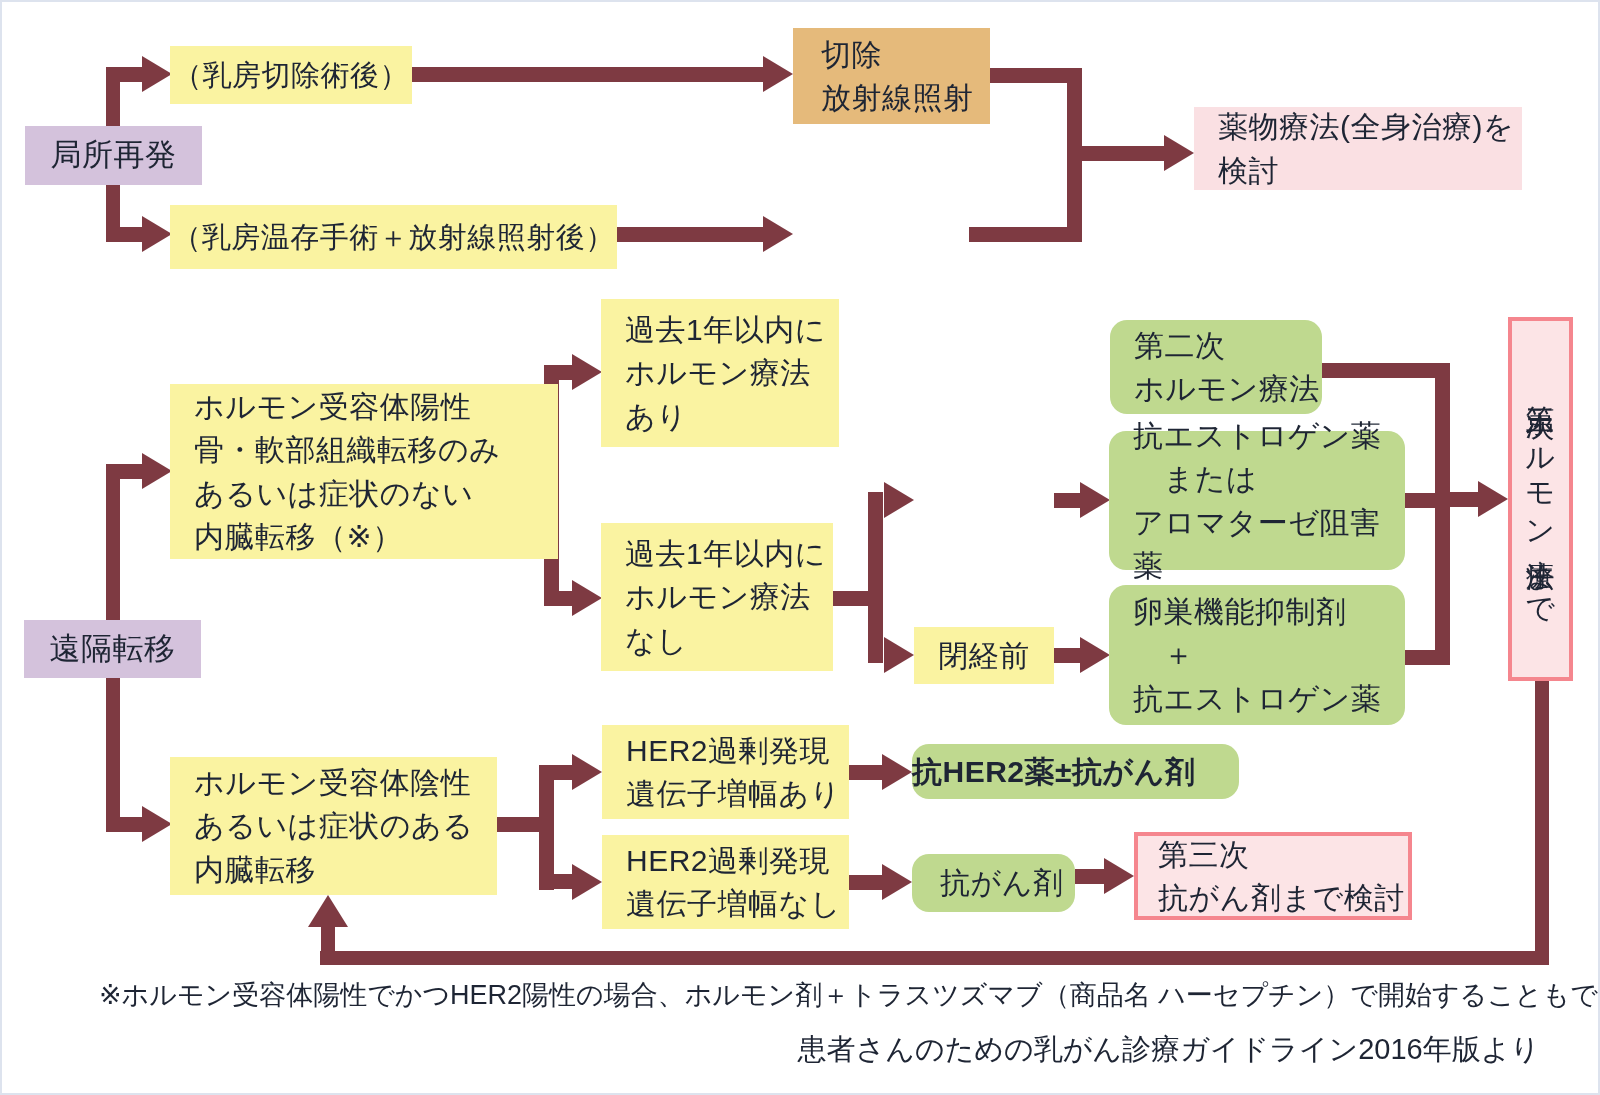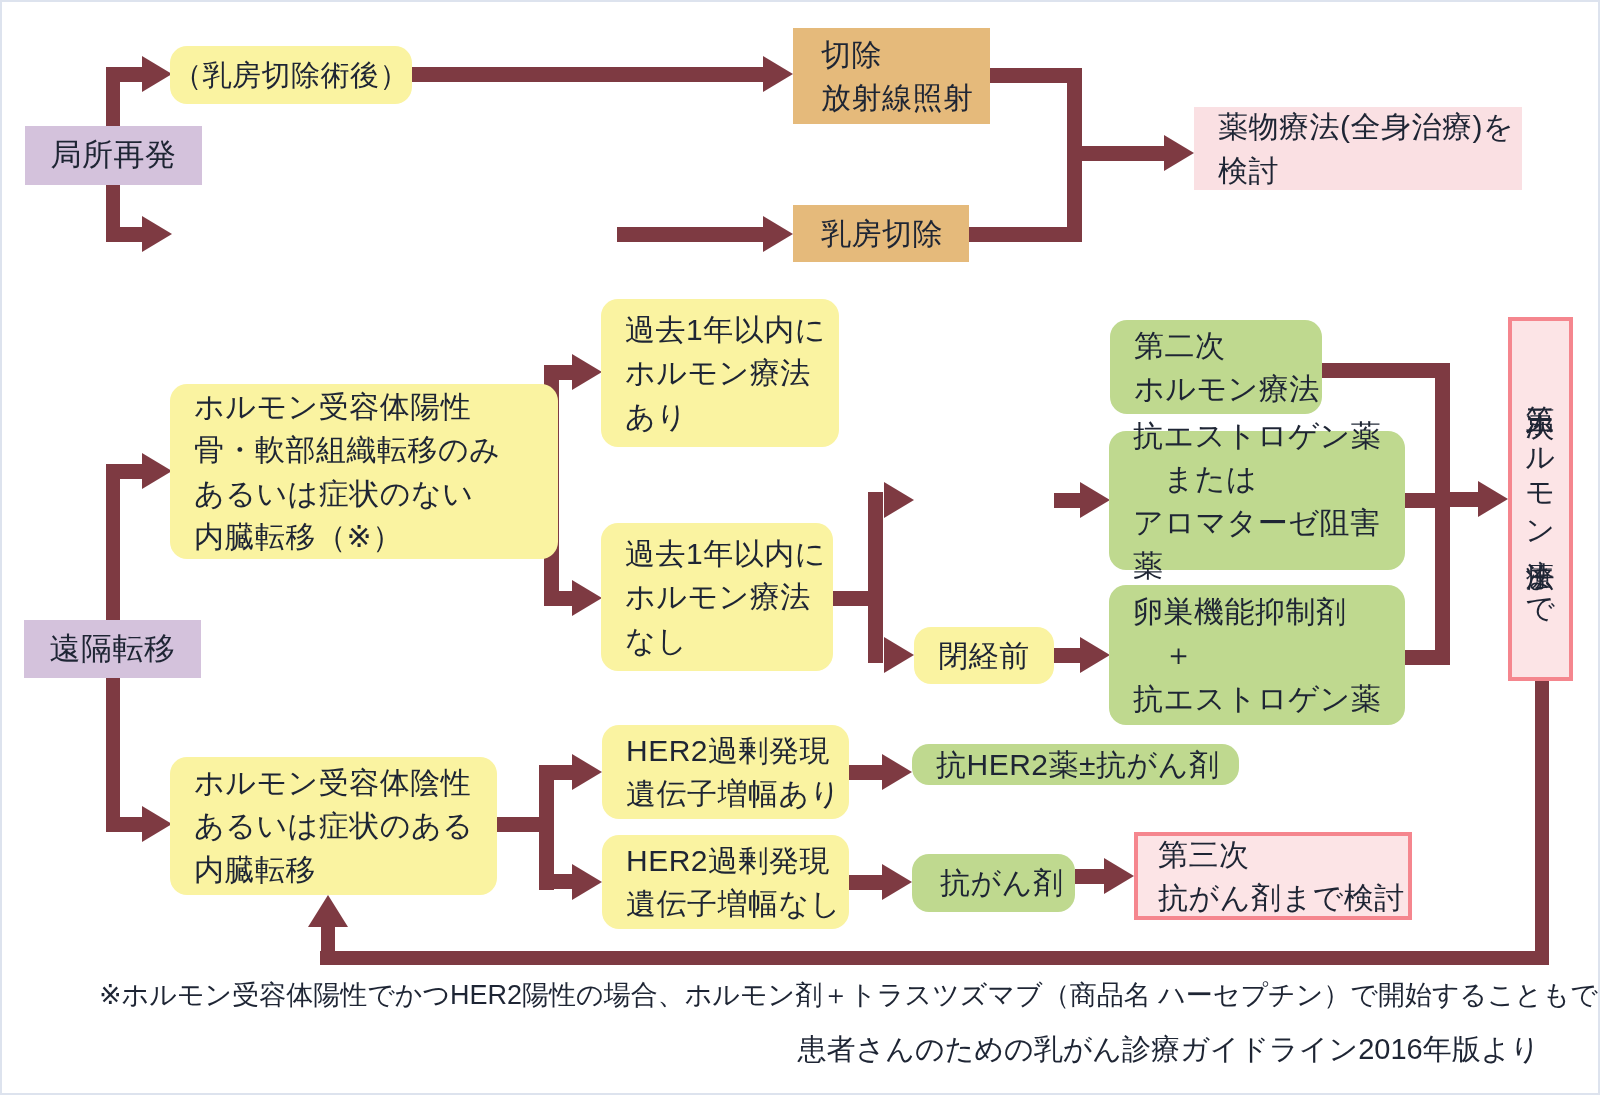--- a/index.html
+++ b/index.html
@@ -12,21 +12,21 @@
     position:relative; width:1600px; height:1095px; background:#ffffff;
     border:2px solid var(--page-border); box-sizing:border-box; overflow:hidden;
     font-family:"Liberation Sans","DejaVu Sans",sans-serif; color:var(--text);
   }
   .box{
     position:absolute; display:flex; align-items:center; box-sizing:border-box;
     white-space:pre-line; font-size:30px; font-weight:500; line-height:1.45;
     letter-spacing:0.5px;
   }
   .center{justify-content:center; text-align:center;}
-  .yellow{background:var(--yellow);border-radius:17px;}
+  .yellow{background:var(--yellow);}
   .purple{background:var(--purple);}
   .tan{background:var(--tan);}
   .green{background:var(--green);border-radius:17px;}
   .pink-light{background:var(--pink-light);}
   .pink-brd{background:var(--pink-fill); border:4px solid var(--pink-border);}
   .stem{position:absolute; background:var(--maroon);}
   .head-r{position:absolute; width:0; height:0;
     border-top:18px solid transparent; border-bottom:18px solid transparent;
     border-left:30px solid var(--maroon);}
   .head-u{position:absolute; width:0; height:0;
@@ -96,23 +96,23 @@
   <div class="head-r" style="left:880px;top:862px;"></div>
   <div class="stem" style="left:1073px;top:867px;width:29px;height:15px;"></div>
   <div class="head-r" style="left:1102px;top:856px;"></div>
   <div class="stem" style="left:1533px;top:679px;width:14px;height:284px;"></div>
   <div class="stem" style="left:318px;top:949px;width:1229px;height:14px;"></div>
   <div class="stem" style="left:319px;top:925px;width:14px;height:24px;"></div>
   <div class="head-u" style="left:306px;top:893px;"></div>
 
   <div class="box purple center" style="left:23px;top:124px;width:177px;height:59px;font-size:31px;">局所再発</div>
   <div class="box yellow center" style="left:168px;top:44px;width:242px;height:58px;font-size:29px;">（乳房切除術後）</div>
+  <div class="box yellow center" style="left:168px;top:203px;width:447px;height:64px;font-size:29px;">（乳房温存手術＋放射線照射後）</div>
   <div class="box tan" style="left:791px;top:26px;width:197px;height:96px;padding-left:28px;">切除
 放射線照射</div>
-  <div class="box tan" style="left:791px;top:203px;width:176px;height:57px;padding-left:28px;">乳房切除</div>
   <div class="box pink-light" style="left:1192px;top:105px;width:328px;height:83px;padding-left:24px;">薬物療法(全身治療)を
 検討</div>
 
   <div class="box purple center" style="left:22px;top:618px;width:177px;height:58px;font-size:31px;">遠隔転移</div>
   <div class="box yellow" style="left:168px;top:382px;width:388px;height:175px;padding-left:24px;">ホルモン受容体陽性
 骨・軟部組織転移のみ
 あるいは症状のない
 内臓転移（※）</div>
   <div class="box yellow" style="left:599px;top:297px;width:238px;height:148px;padding-left:24px;">過去1年以内に
 ホルモン療法
@@ -131,21 +131,21 @@
 抗エストロゲン薬</div>
   <div class="box pink-brd vtext" style="left:1506px;top:315px;width:65px;height:364px;">第三次ホルモン療法まで</div>
 
   <div class="box yellow" style="left:168px;top:755px;width:327px;height:138px;padding-left:24px;">ホルモン受容体陰性
 あるいは症状のある
 内臓転移</div>
   <div class="box yellow" style="left:600px;top:723px;width:247px;height:94px;padding-left:24px;">HER2過剰発現
 遺伝子増幅あり</div>
   <div class="box yellow" style="left:600px;top:833px;width:247px;height:94px;padding-left:24px;">HER2過剰発現
 遺伝子増幅なし</div>
-  <div class="box green" style="left:910px;top:742px;width:327px;height:41px;padding-left:24px;">抗HER2薬±抗がん剤</div>
+  <div class="box green" style="left:910px;top:742px;width:327px;height:55px;font-weight:bold;">抗HER2薬±抗がん剤</div>
   <div class="box green" style="left:910px;top:852px;width:163px;height:58px;padding-left:28px;">抗がん剤</div>
   <div class="box pink-brd" style="left:1132px;top:830px;width:278px;height:88px;padding-left:20px;">第三次
 抗がん剤まで検討</div>
 
   <div class="note" style="left:97px;top:975px;font-size:27px;">※ホルモン受容体陽性でかつHER2陽性の場合、ホルモン剤＋トラスツズマブ（商品名 ハーセプチン）で開始することもできる。</div>
   <div class="note" style="right:58px;top:1028px;font-size:29px;">患者さんのための乳がん診療ガイドライン2016年版より</div>
 
 </div>
 
 </body></html>

